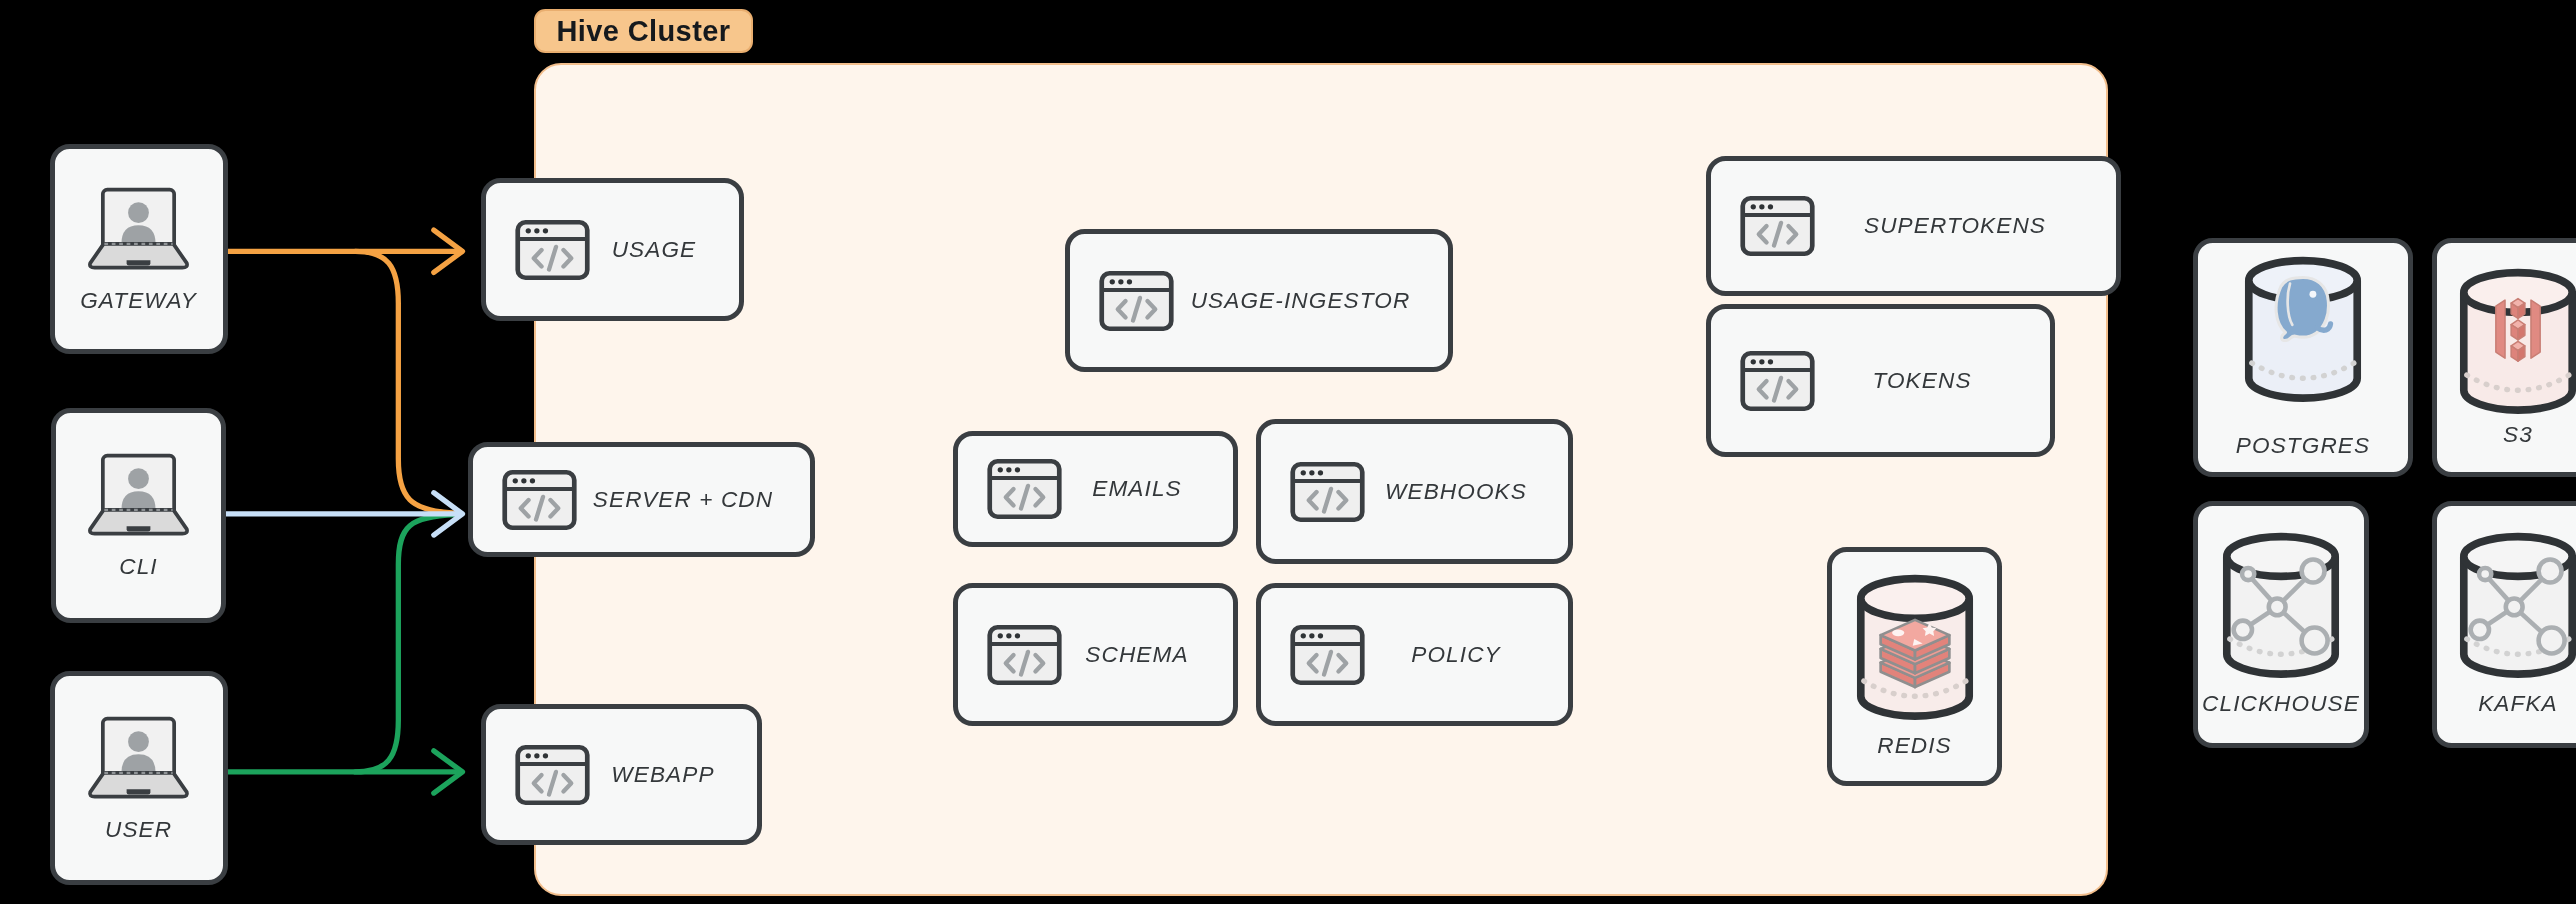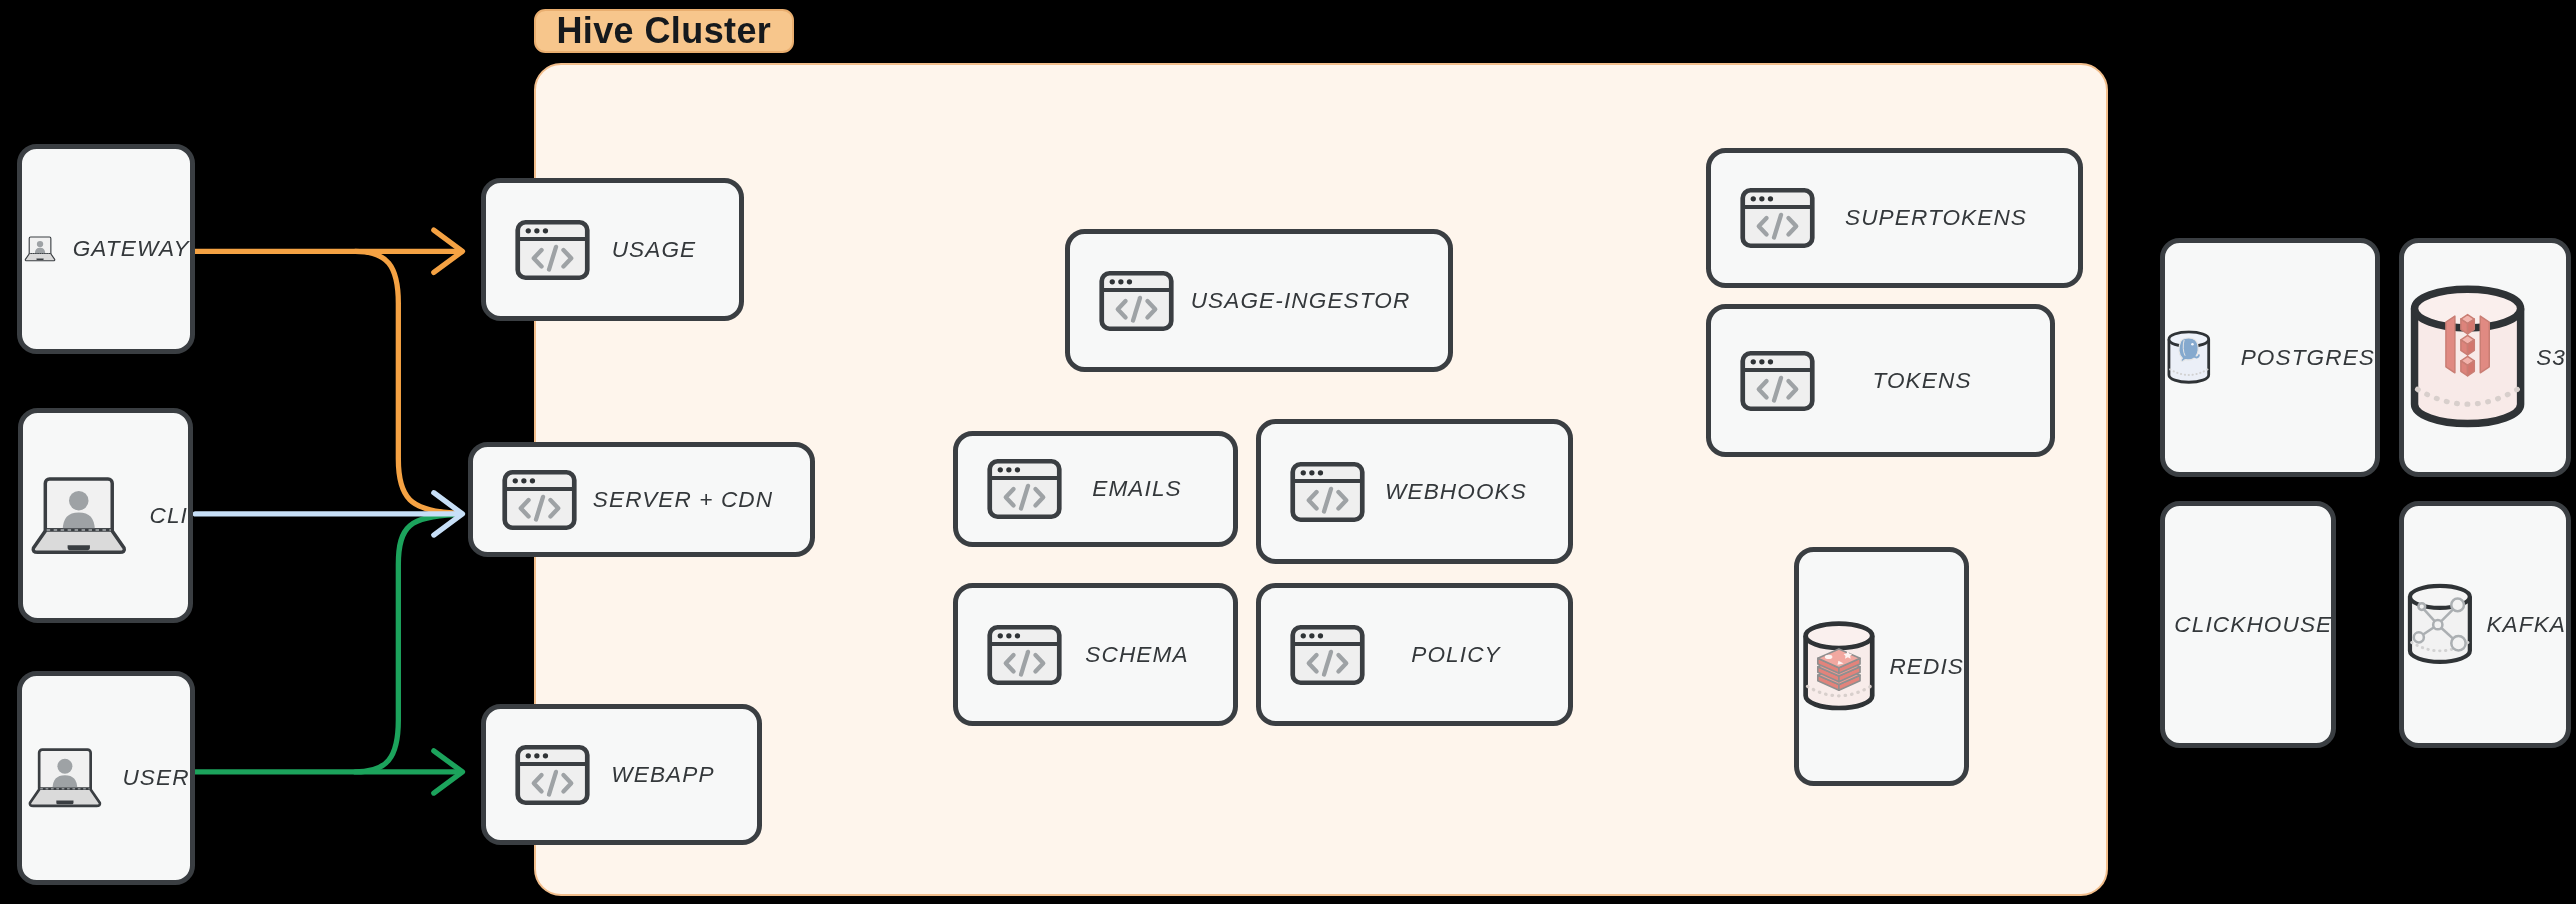--- a/index.html
+++ b/index.html
@@ -8,27 +8,27 @@
     overflow:hidden;font-family:"Liberation Sans", sans-serif;
   }
   .cluster{
     position:absolute;left:534px;top:63px;width:1574px;height:833px;
     background:#FEF5EC;border:2.3px solid #F2BE8C;border-radius:27px;box-sizing:border-box;
   }
   .badge{
     position:absolute;left:534px;top:9px;height:44px;
     background:#F7C68C;border:2.3px solid #E9AE6F;border-radius:11.3px;
     display:flex;align-items:center;padding:0 20.4px;box-sizing:border-box;
-    font-size:36px;font-weight:700;color:#15191D;letter-spacing:0.4px;
+    font-size:29px;font-weight:700;color:#15191D;letter-spacing:0.4px;
   }
   .card{
     position:absolute;background:#F7F8F8;border:5.3px solid #3A3E42;border-radius:19.6px;
     box-sizing:border-box;display:flex;align-items:center;justify-content:center;
   }
-  .col{flex-direction:row;gap:15px;}
+  .col{flex-direction:column;gap:15px;margin-left:33px;}
   .svc{flex-direction:row;padding:0 21px 0 29px;}
   .svc .lbl{flex:1;text-align:center;}
   .lbl{
     font-style:italic;font-size:22.6px;letter-spacing:1.1px;color:#34383B;white-space:nowrap;
   }
   svg.arrows{position:absolute;left:0;top:0;}
   .icon{display:block;}
 </style>
 </head>
 <body>
@@ -205,21 +205,21 @@
       <use href="#codewin"></use>
     </svg>
   <div class="lbl">SCHEMA</div>
 </div>
 <div class="card svc" style="left:1256px;top:583px;width:317px;height:143px">
   <svg class="icon" width="75" height="62" viewBox="0 0 100 82">
       <use href="#codewin"></use>
     </svg>
   <div class="lbl">POLICY</div>
 </div>
-<div class="card svc" style="left:1706px;top:148px;width:377px;height:140px">
+<div class="card svc" style="left:1706px;top:156px;width:415px;height:140px">
   <svg class="icon" width="75" height="62" viewBox="0 0 100 82">
       <use href="#codewin"></use>
     </svg>
   <div class="lbl">SUPERTOKENS</div>
 </div>
 <div class="card svc" style="left:1706px;top:304px;width:349px;height:153px">
   <svg class="icon" width="75" height="62" viewBox="0 0 100 82">
       <use href="#codewin"></use>
     </svg>
   <div class="lbl">TOKENS</div>

